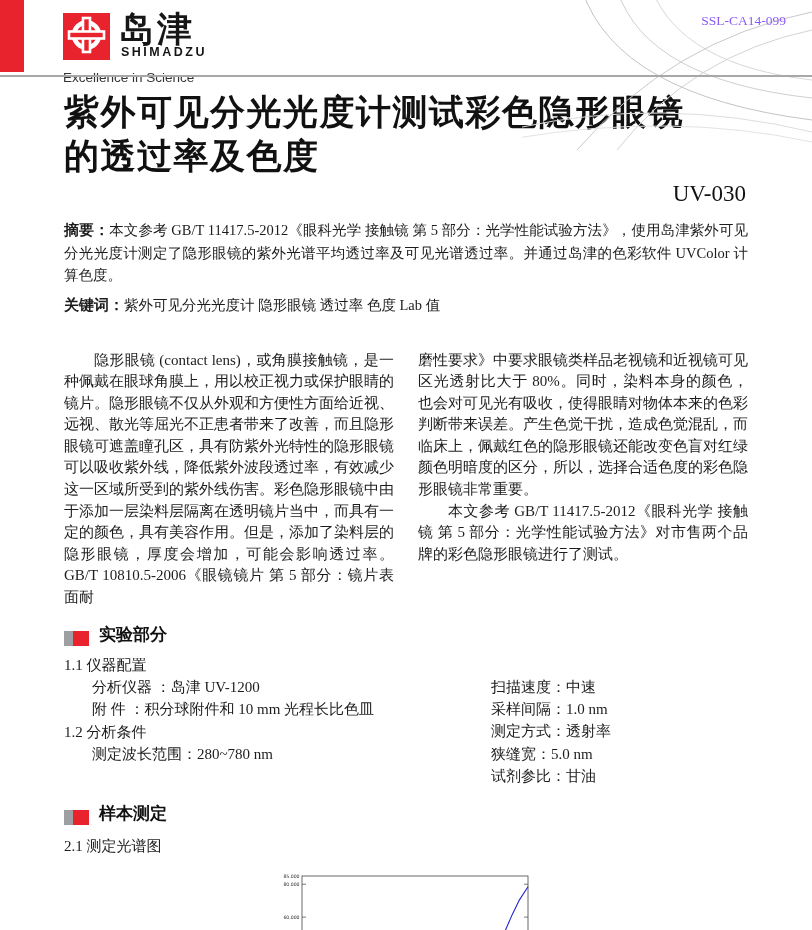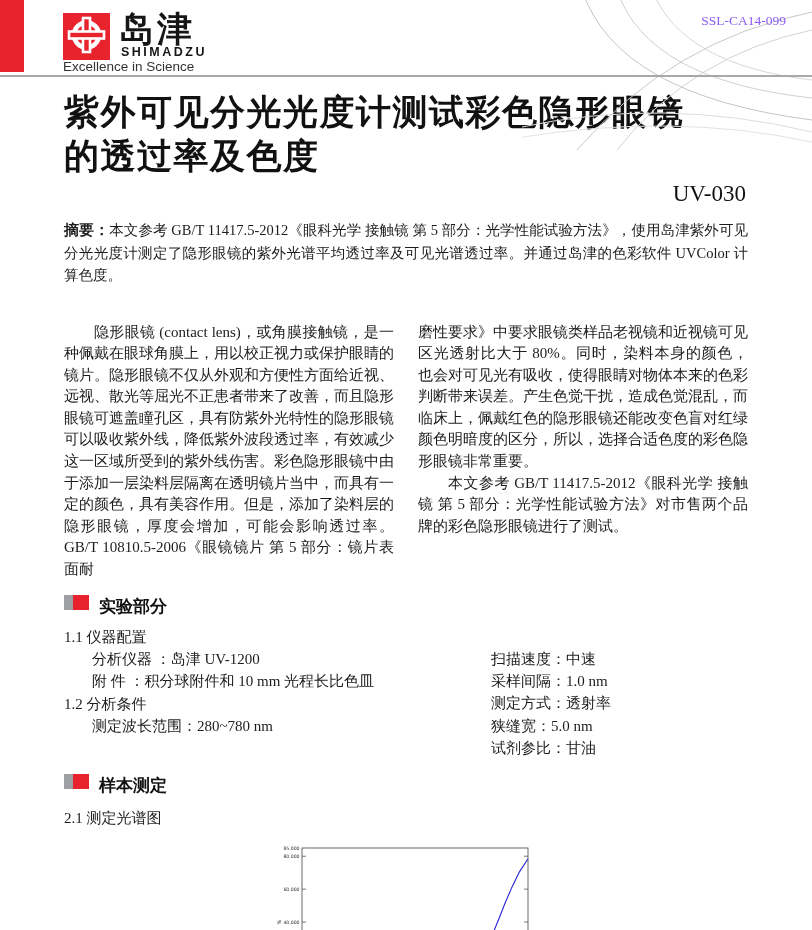--- a/index.html
+++ b/index.html
@@ -13,21 +13,21 @@
   
   .header { position: relative; height: 77px; }
   .red-bar { position: absolute; left: 0; top: 0; width: 24px; height: 72px; background: #e8232d; }
   .header-rule { position: absolute; left: 0; right: 0; top: 75px; height: 2px; background: #a8a8a8; }
   .logo-block { position: absolute; left: 63px; top: 12px; }
   .logo-square { position: absolute; left: 0; top: 1px; width: 47px; height: 47px; background: #e8232d; }
   .logo-cn { position: absolute; left: 56px; top: -6px; font-family: "Liberation Sans", sans-serif;
              font-weight: 600; font-size: 35px; letter-spacing: 3px; color: #161616; white-space: nowrap; }
   .logo-en { position: absolute; left: 58px; top: 33px; font-family: "Liberation Sans", sans-serif;
              font-weight: 700; font-size: 12.5px; letter-spacing: 2.5px; color: #161616; white-space: nowrap; }
-  .logo-tagline { position: absolute; left: 0px; top: 47px; font-family: "Liberation Sans", sans-serif;
+  .logo-tagline { position: absolute; left: 0px; top: 58px; font-family: "Liberation Sans", sans-serif;
                   font-size: 13.5px; color: #333; white-space: nowrap; }
   .doc-number { position: absolute; right: 26px; top: 13px; font-size: 13.5px; color: #8b5cf6; }
   .swoosh { position: absolute; right: 0; top: 0; pointer-events: none; }
 
   
   .title-wrap { margin: 13px 64px 0 64px; }
   .main-title { font-family: "Liberation Sans", "DejaVu Sans", sans-serif; font-weight: 700;
                 font-size: 35px; line-height: 44px; letter-spacing: 1.5px; color: #111; }
   .doc-code { text-align: right; margin: 3px 66px 0 0; font-size: 23px; color: #111; }
 
@@ -35,21 +35,21 @@
   .abstract { margin: 12px 64px 0 64px; font-size: 14.5px; line-height: 22.5px; text-align: justify; }
   .abstract b, .keywords b { font-family: "Liberation Sans", "DejaVu Sans", sans-serif; font-size: 15px; }
   .keywords { margin: 9px 64px 0 64px; font-size: 14.5px; }
 
   
   .body-cols { display: flex; gap: 24px; margin: 11px 64px 0 64px; }
   .col { flex: 1; font-size: 15px; line-height: 21.6px; text-align: justify; margin-top: 24px; }
   .indent { text-indent: 2em; }
 
   
-  .sec-heading { display: flex; align-items: flex-start; margin: 14px 0 0 64px; }
+  .sec-heading { display: flex; align-items: flex-end; margin: 14px 0 0 64px; }
   .sec-marker { display: inline-flex; margin-right: 10px; }
   .sec-marker .gray { width: 9px; height: 15px; background: #9d9fa2; display: inline-block; }
   .sec-marker .red  { width: 16px; height: 15px; background: #e8232d; display: inline-block; }
   .sec-title { font-family: "Liberation Sans", "DejaVu Sans", sans-serif; font-weight: 700;
                font-size: 17px; color: #111; }
 
   .exp-cols { display: flex; margin: 8px 64px 0 64px; }
   .exp-left { width: 395px; }
   .exp-right { flex: 1; padding-top: 22px; margin-left: 32px; }
   .exp-line { font-size: 15px; line-height: 22.4px; }
@@ -101,20 +101,23 @@
   <div class="title-wrap">
     <div class="main-title">
       <div>紫外可见分光光度计测试彩色隐形眼镜</div>
       <div>的透过率及色度</div>
     </div>
   </div>
   <div class="doc-code">UV-030</div>
 
   <div class="abstract">
     <b>摘要：</b><span>本文参考 GB/T 11417.5-2012《眼科光学 接触镜 第 5 部分：光学性能试验方法》，使用岛津紫外可见分光光度计测定了隐形眼镜的紫外光谱平均透过率及可见光谱透过率。并通过岛津的色彩软件 UVColor 计算色度。</span>
+  </div>
+  <div class="keywords">
+    <b>关键词：</b><span>紫外可见分光光度计 隐形眼镜 透过率 色度 Lab 值</span>
   </div>
 
   <div class="body-cols">
     <div class="col">
       <p class="indent">隐形眼镜 (contact lens)，或角膜接触镜，是一种佩戴在眼球角膜上，用以校正视力或保护眼睛的镜片。隐形眼镜不仅从外观和方便性方面给近视、远视、散光等屈光不正患者带来了改善，而且隐形眼镜可遮盖瞳孔区，具有防紫外光特性的隐形眼镜可以吸收紫外线，降低紫外波段透过率，有效减少这一区域所受到的紫外线伤害。彩色隐形眼镜中由于添加一层染料层隔离在透明镜片当中，而具有一定的颜色，具有美容作用。但是，添加了染料层的隐形眼镜，厚度会增加，可能会影响透过率。GB/T 10810.5-2006《眼镜镜片 第 5 部分：镜片表面耐</p>
     </div>
     <div class="col">
       <p>磨性要求》中要求眼镜类样品老视镜和近视镜可见区光透射比大于 80%。同时，染料本身的颜色，也会对可见光有吸收，使得眼睛对物体本来的色彩判断带来误差。产生色觉干扰，造成色觉混乱，而临床上，佩戴红色的隐形眼镜还能改变色盲对红绿颜色明暗度的区分，所以，选择合适色度的彩色隐形眼镜非常重要。</p>
       <p class="indent">本文参考 GB/T 11417.5-2012《眼科光学 接触镜 第 5 部分：光学性能试验方法》对市售两个品牌的彩色隐形眼镜进行了测试。</p>
     </div>

